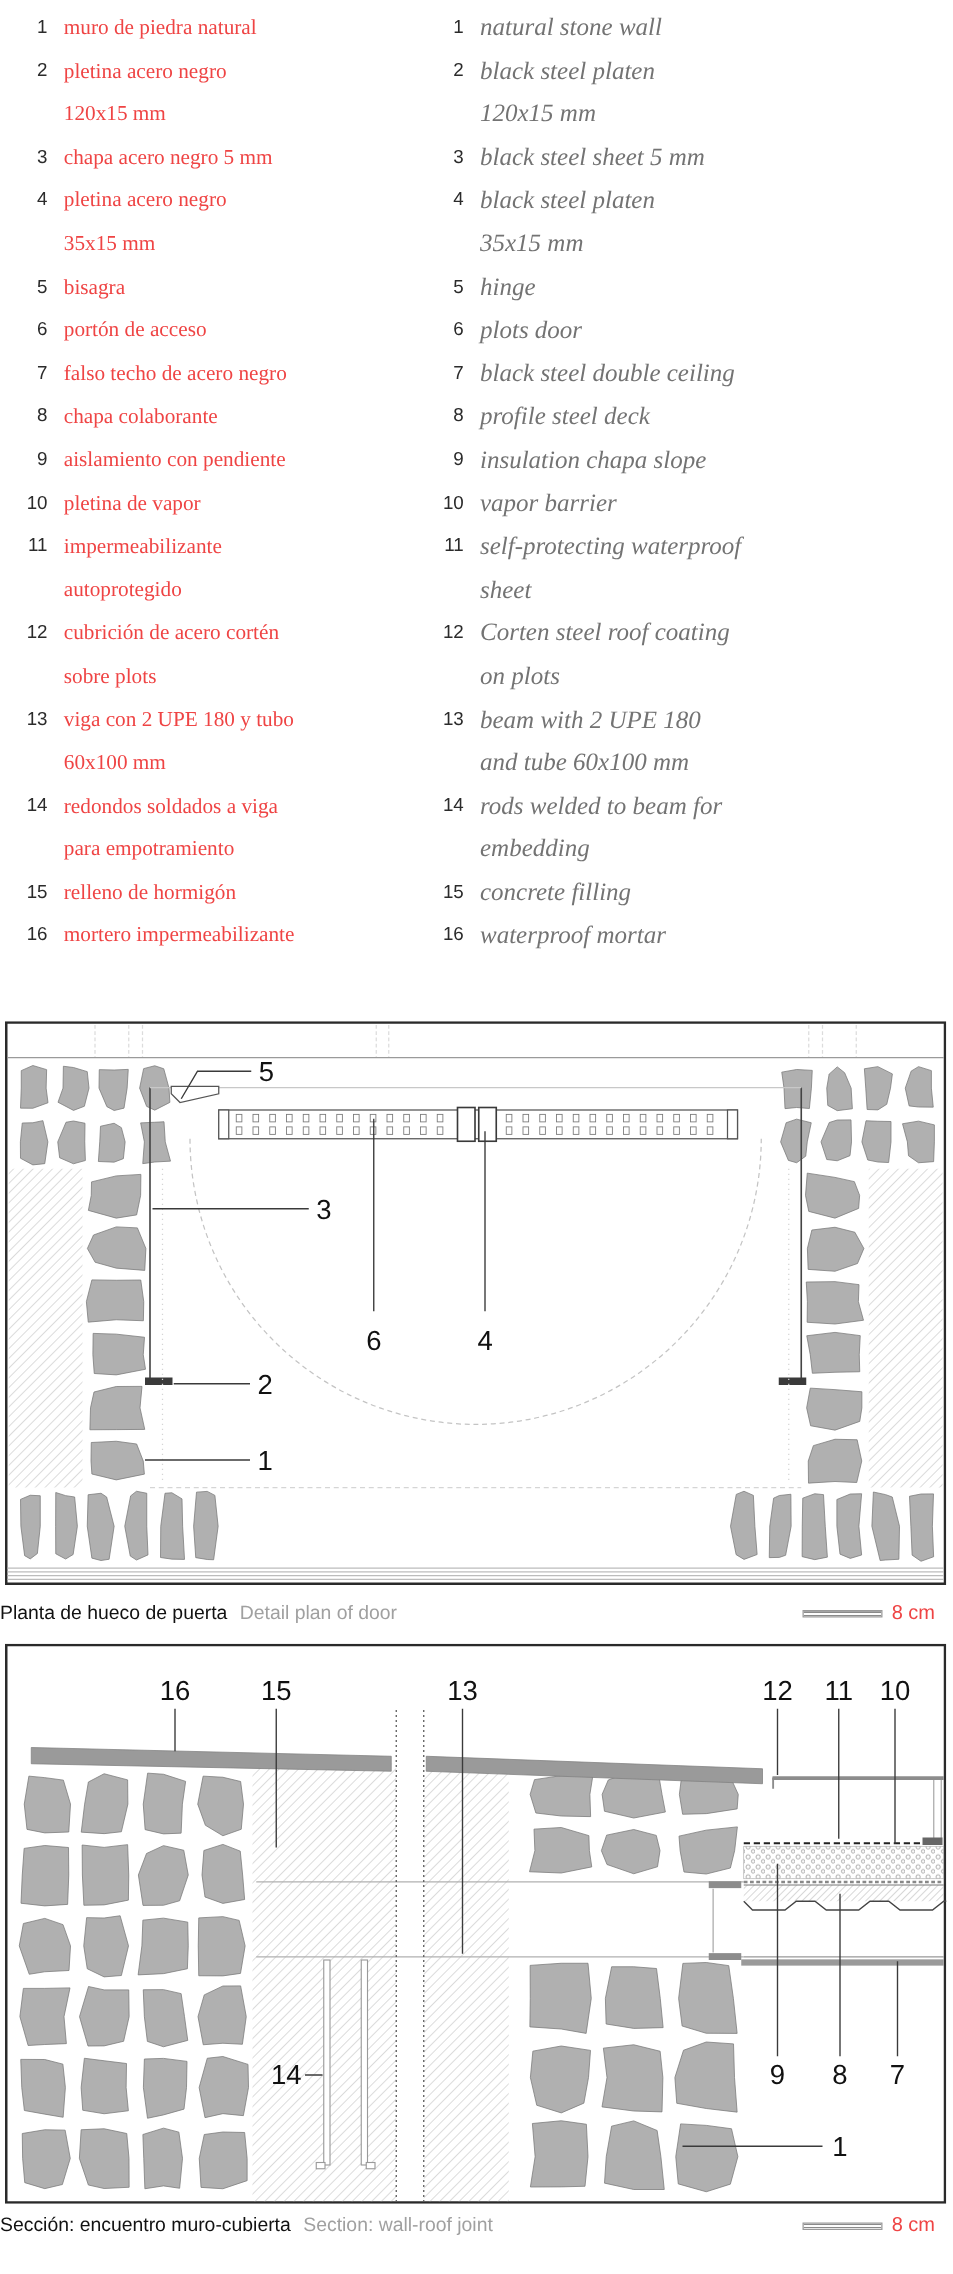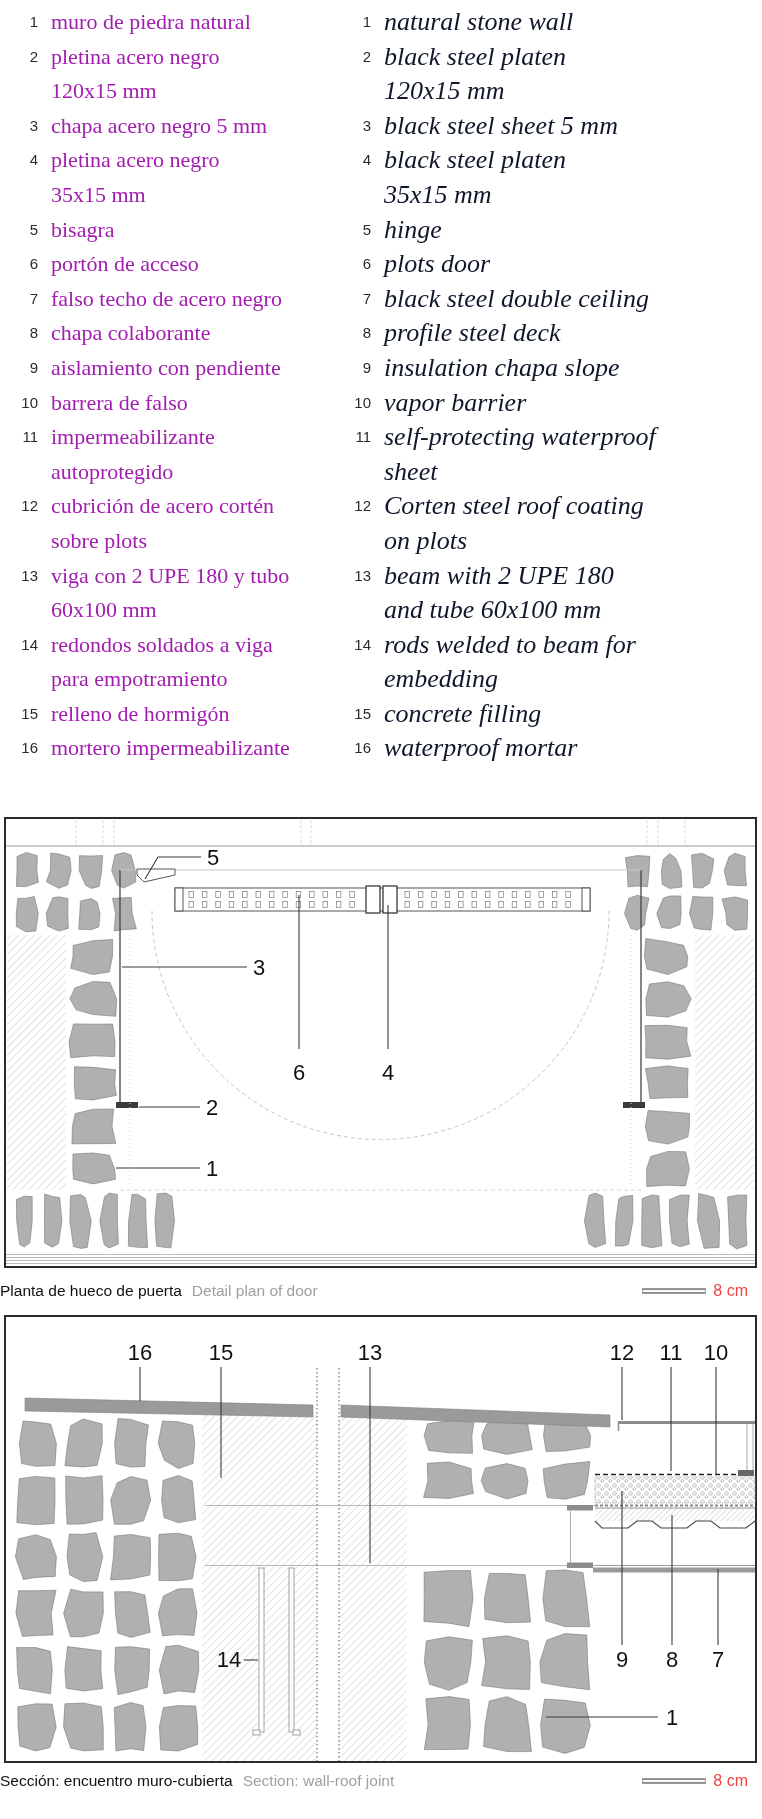--- a/index.html
+++ b/index.html
@@ -8,24 +8,24 @@
   }
   *{margin:0;padding:0;box-sizing:border-box}
   body{width:762px;height:1819px;background:#fff;position:relative;
        font-family:"Liberation Sans",sans-serif;color:var(--ink);overflow:hidden}
   
   .legend{position:absolute;left:8px;top:5px;width:748px;
           display:grid;grid-template-columns:30px 277px 30px 1fr;
           column-gap:13px;row-gap:0}
   .lnum{font-family:"Liberation Sans",sans-serif;font-size:15px;color:#2b2b2b;
         text-align:right;line-height:34.6px}
-  .les{font-family:"Liberation Serif",serif;font-size:22px;line-height:34.6px;
-       color:#a21caf;white-space:pre-line}
-  .len{font-family:"Liberation Serif",serif;font-size:26px;line-height:34.6px;
-       font-style:italic;color:#0f172a;white-space:pre-line}
+  .les{font-family:"Liberation Serif",serif;font-size:17px;line-height:34.6px;
+       color:#ef4444;white-space:pre-line}
+  .len{font-family:"Liberation Serif",serif;font-size:20px;line-height:34.6px;
+       font-style:italic;color:#737373;white-space:pre-line}
   
   .draw{position:absolute;left:4px}
   #plan-svg{top:817px}
   #section-svg{top:1315px}
   .callout{font-family:"Liberation Sans",sans-serif;font-size:22px;fill:#111}
   .leader{stroke:#3a3a3a;stroke-width:1.1;fill:none}
   
   .caption{position:absolute;left:0;width:748px;height:20px;display:flex;
            align-items:center;font-size:15.5px}
   .cap-es{color:#111;font-weight:500;margin-right:10px;white-space:nowrap}
@@ -76,21 +76,21 @@
     <span class="len">black steel double ceiling</span>
     <span class="lnum">8</span>
     <span class="les">chapa colaborante</span>
     <span class="lnum">8</span>
     <span class="len">profile steel deck</span>
     <span class="lnum">9</span>
     <span class="les">aislamiento con pendiente</span>
     <span class="lnum">9</span>
     <span class="len">insulation chapa slope</span>
     <span class="lnum">10</span>
-    <span class="les">barrera de falso</span>
+    <span class="les">pletina de vapor</span>
     <span class="lnum">10</span>
     <span class="len">vapor barrier</span>
     <span class="lnum">11</span>
     <span class="les">impermeabilizante
 autoprotegido</span>
     <span class="lnum">11</span>
     <span class="len">self-protecting waterproof
 sheet</span>
     <span class="lnum">12</span>
     <span class="les">cubrición de acero cortén

